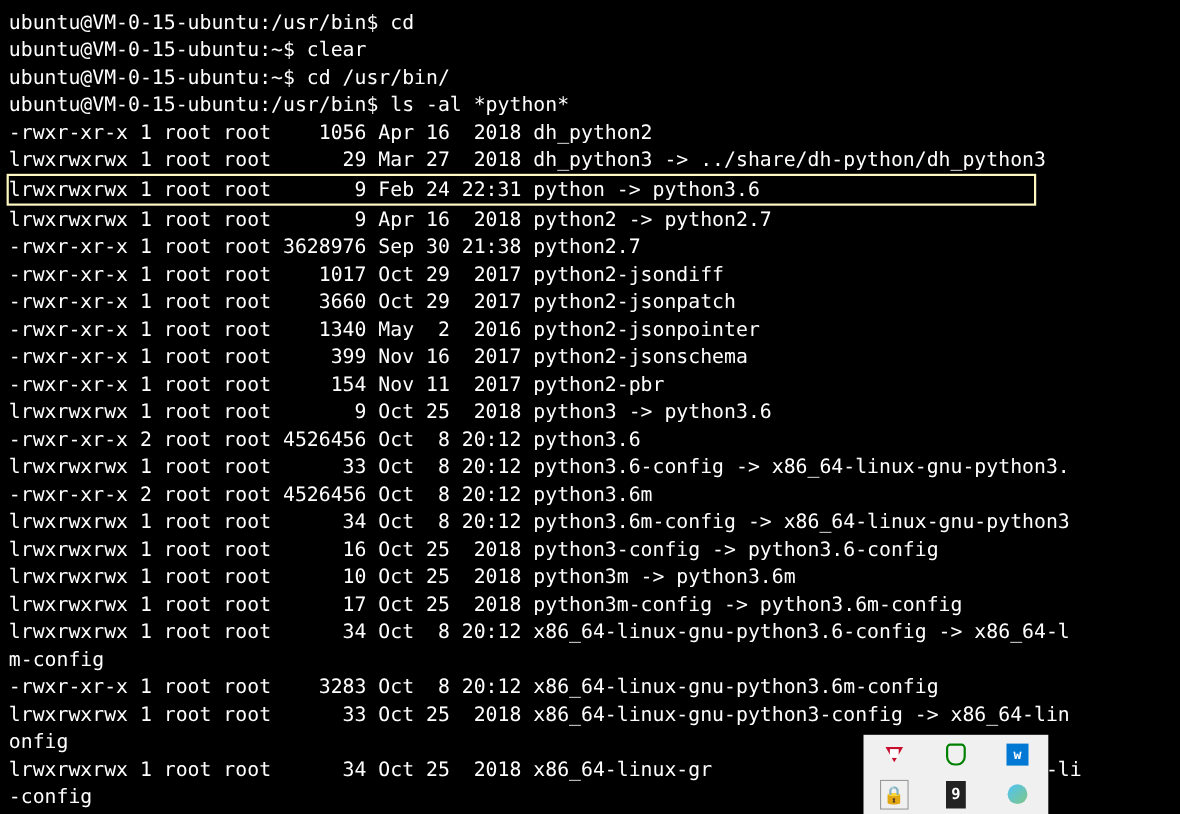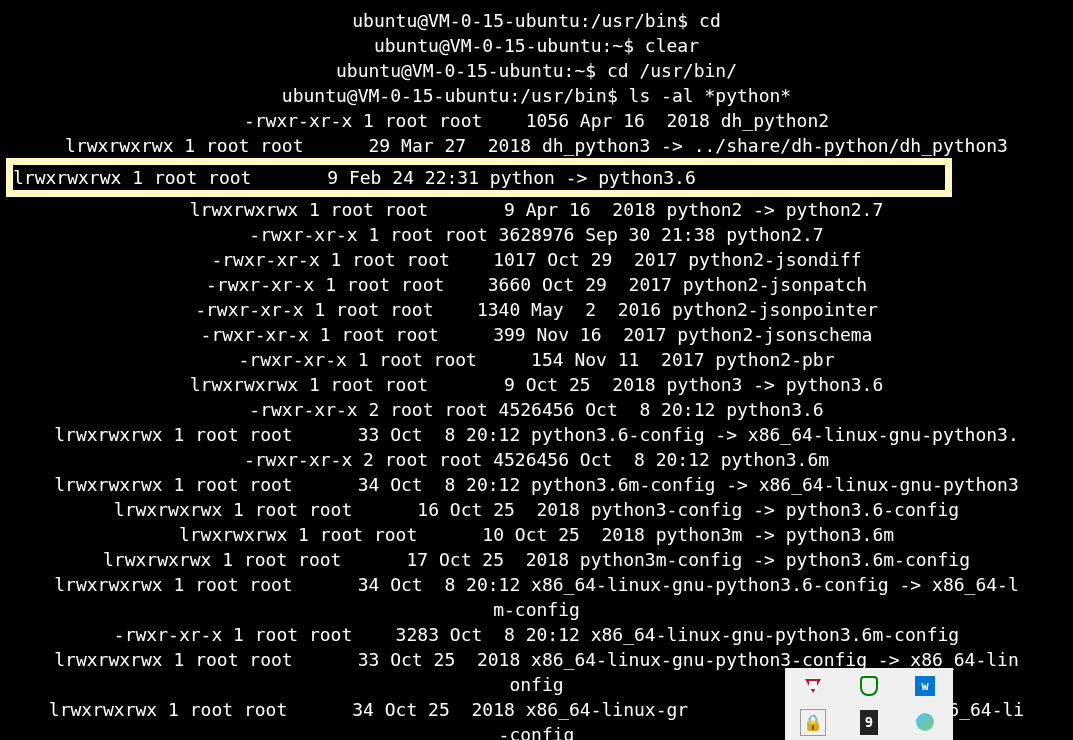--- a/index.html
+++ b/index.html
@@ -17,24 +17,23 @@
       width: 1073px;
       height: 740px;
       overflow: hidden;
       position: relative;
     }
     .terminal {
       white-space: pre;
     }
     .line {
       display: block;
-      text-align: center;
     }
     .highlight {
-      border: 7px solid #fef9c3;
+      border: 2px solid #fef9c3;
       display: inline-block;
       margin-left: -2px;
       padding: 0;
     }
     .highlight .line {
       display: inline;
     }
     .taskbar {
       position: absolute;
       bottom: 0;

